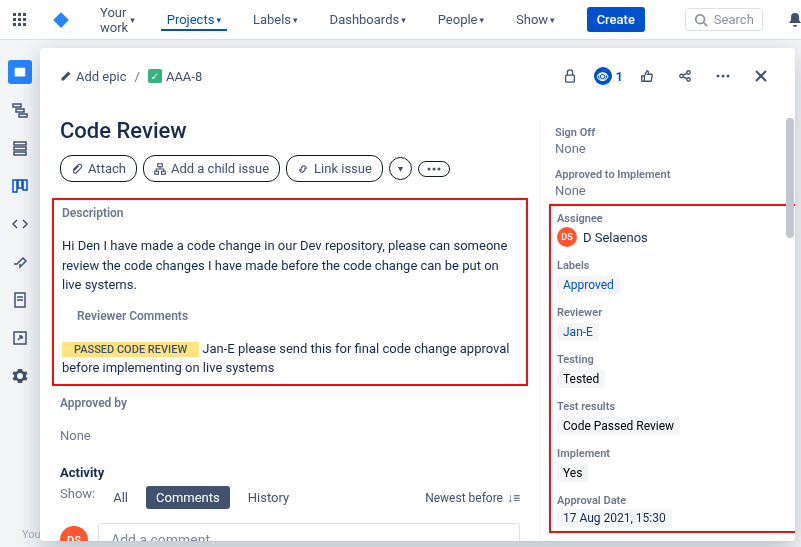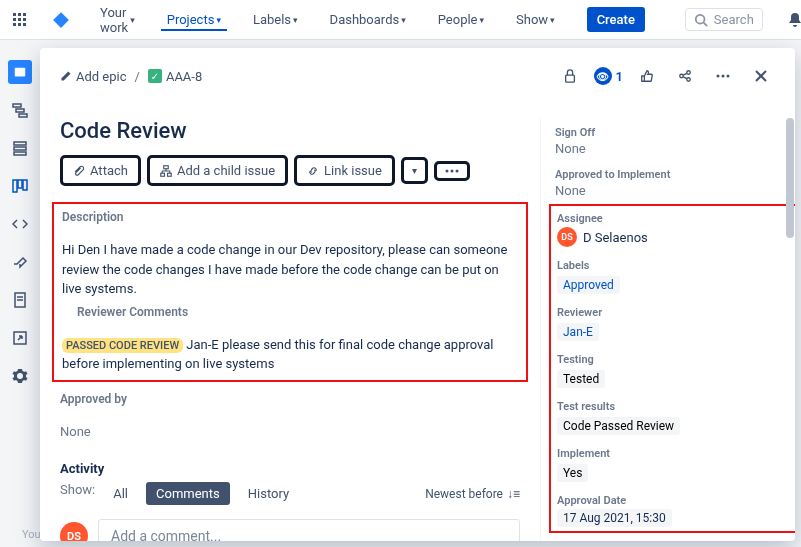--- a/index.html
+++ b/index.html
@@ -39,30 +39,30 @@
   .watch-pill { display:flex; align-items:center; gap:4px; color:#0052cc; font-size:13px; font-weight:600;}
   .watch-pill .eye { background:#0052cc; color:#fff; width:18px; height:18px; border-radius:50%; display:flex; align-items:center; justify-content:center; font-size:10px;}
   
   .modal-body { flex:1; display:flex; overflow:hidden; padding: 8px 0 0 0;}
   .left-col { flex:1; padding: 0 20px 10px 20px; overflow-y:auto; position:relative;}
   .right-col { width:255px; border-left:1px solid #f4f5f7; padding: 4px 4px 10px 14px; overflow-y:auto; position:relative;}
   .right-scroll { position:absolute; right:1px; top:0; width:8px; height:120px; background:#c1c7d0; border-radius:4px;}
   
   .issue-title { font-size:22px; font-weight:500; color:#172b4d; margin-bottom:12px;}
   .toolbar { display:flex; gap:6px; align-items:center; margin-bottom:16px;}
-  .tool-btn { border:3px solid #0f172a; background:#fff; border-radius:5px; padding:5px 10px; font-size:13px; color:#42526e; display:flex; align-items:center; gap:5px; cursor:pointer;}
+  .tool-btn { border:1px solid #0f172a; background:#fff; border-radius:12px; padding:5px 10px; font-size:13px; color:#42526e; display:flex; align-items:center; gap:5px; cursor:pointer;}
   .tool-btn.icon-only { padding:5px 8px;}
   
   .red-box { border:2px solid #e11; padding:6px 8px; margin:0 -8px 10px -8px;}
   .red-box-right { border:2px solid #e11; padding:4px 6px; margin:6px -6px 4px -6px;}
   
   .field-label { font-size:12px; font-weight:600; color:#6b778c; margin-bottom:4px; margin-top:10px;}
   .field-label:first-child { margin-top:0;}
   .field-text { font-size:13px; color:#172b4d; line-height:1.5;margin-top:16px;}
-  .passed-badge { background:#ffe380; color:#42526e; font-size:11px; padding:1px 4px; border-radius:6px; font-weight:500;}
+  .passed-badge { background:#ffe380; color:#42526e; font-size:11px; padding:1px 12px; border-radius:0; font-weight:500;}
   
   .activity-head { font-size:13px; font-weight:700; color:#172b4d; margin-top:20px; margin-bottom:6px;}
   .show-row { display:flex; gap:8px; font-size:13px; color:#6b778c;}
   .tab { padding:4px 10px; border-radius:3px; cursor:pointer; color:#42526e;}
   .tab.active { background:#42526e; color:#fff;}
   .newest { margin-left:auto; display:flex; align-items:center; gap:4px; font-size:12px; color:#42526e; cursor:pointer;}
   
   .comment-input-row { display:flex; gap:10px; margin-top:14px; align-items:center;}
   .avatar { width:28px; height:28px; border-radius:50%; background:#ff5630; color:#fff; font-size:11px; font-weight:600; display:flex; align-items:center; justify-content:center; flex-shrink:0;}
   .comment-input { flex:1; border:1px solid #dfe1e6; border-radius:3px; padding:8px 12px; font-size:14px; color:#7a869a;}
@@ -309,21 +309,21 @@
               <circle cx="7" cy="2" r="1.5" fill="#42526e"></circle>
               <circle cx="12" cy="2" r="1.5" fill="#42526e"></circle>
             </svg>
           </button>
       </div>
 
       <div class="red-box">
         <div class="field-label">Description</div>
         <div class="field-text">Hi Den I have made a code change in our Dev repository, please can someone review the code changes I have made before the code change can be put on live systems.</div>
 
-        <div class="field-label" style="margin-top:6px;padding-left:15px;">Reviewer Comments</div>
+        <div class="field-label" style="margin-top:14px;padding-left:15px;">Reviewer Comments</div>
         <div class="field-text">
           <span class="passed-badge">PASSED CODE REVIEW</span>
           <span>Jan-E please send this for final code change approval before implementing on live systems</span>
         </div>
       </div>
 
       <div class="field-label">Approved by</div>
       <div class="field-text" style="color:#6b778c;">None</div>
 
       <div class="activity-head">Activity</div>

